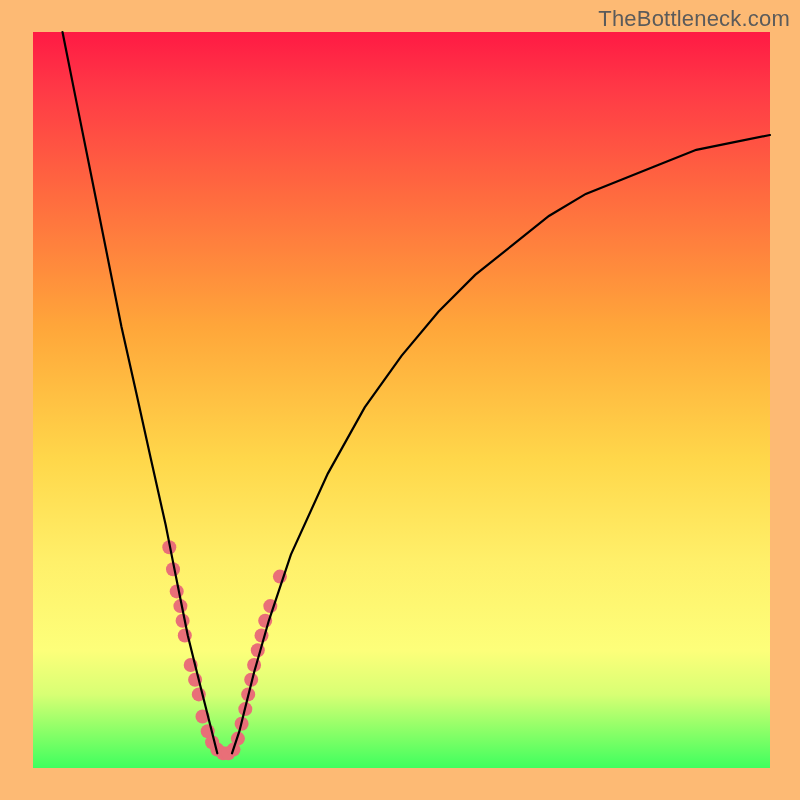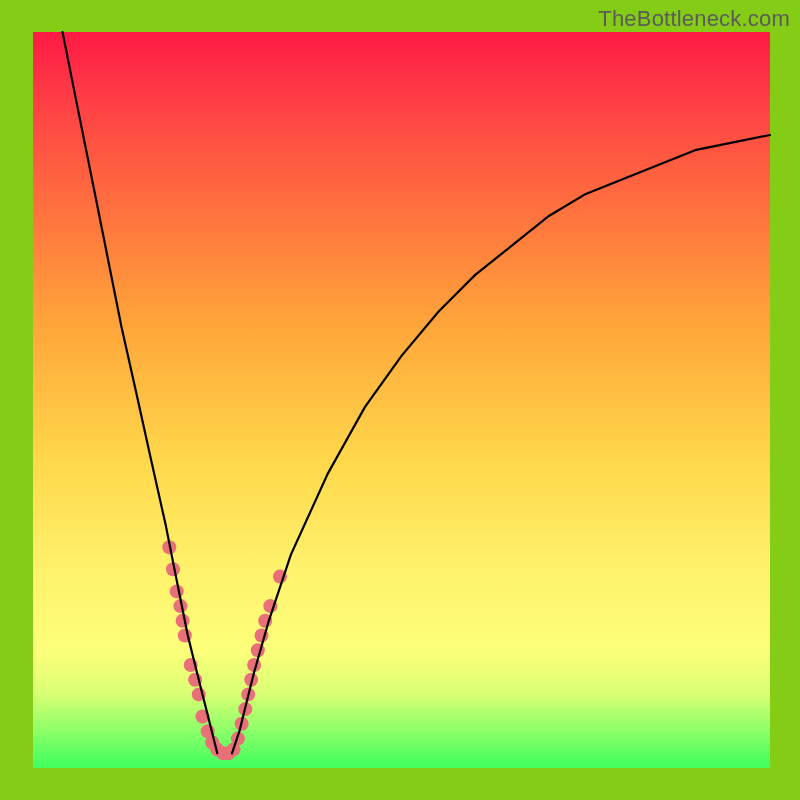--- a/index.html
+++ b/index.html
@@ -9,21 +9,21 @@
     height: 800px;
     background: #000;
     overflow: hidden;
   }
   .frame {
     position: absolute;
     left: 0;
     top: 0;
     width: 800px;
     height: 800px;
-    background: #84cc16;
+    background: #fdba74;
   }
   .plot-area {
     position: absolute;
     left: 33px;
     top: 32px;
     width: 737px;
     height: 736px;
     
     background: linear-gradient(to bottom,
       #ff1a44 0%,

